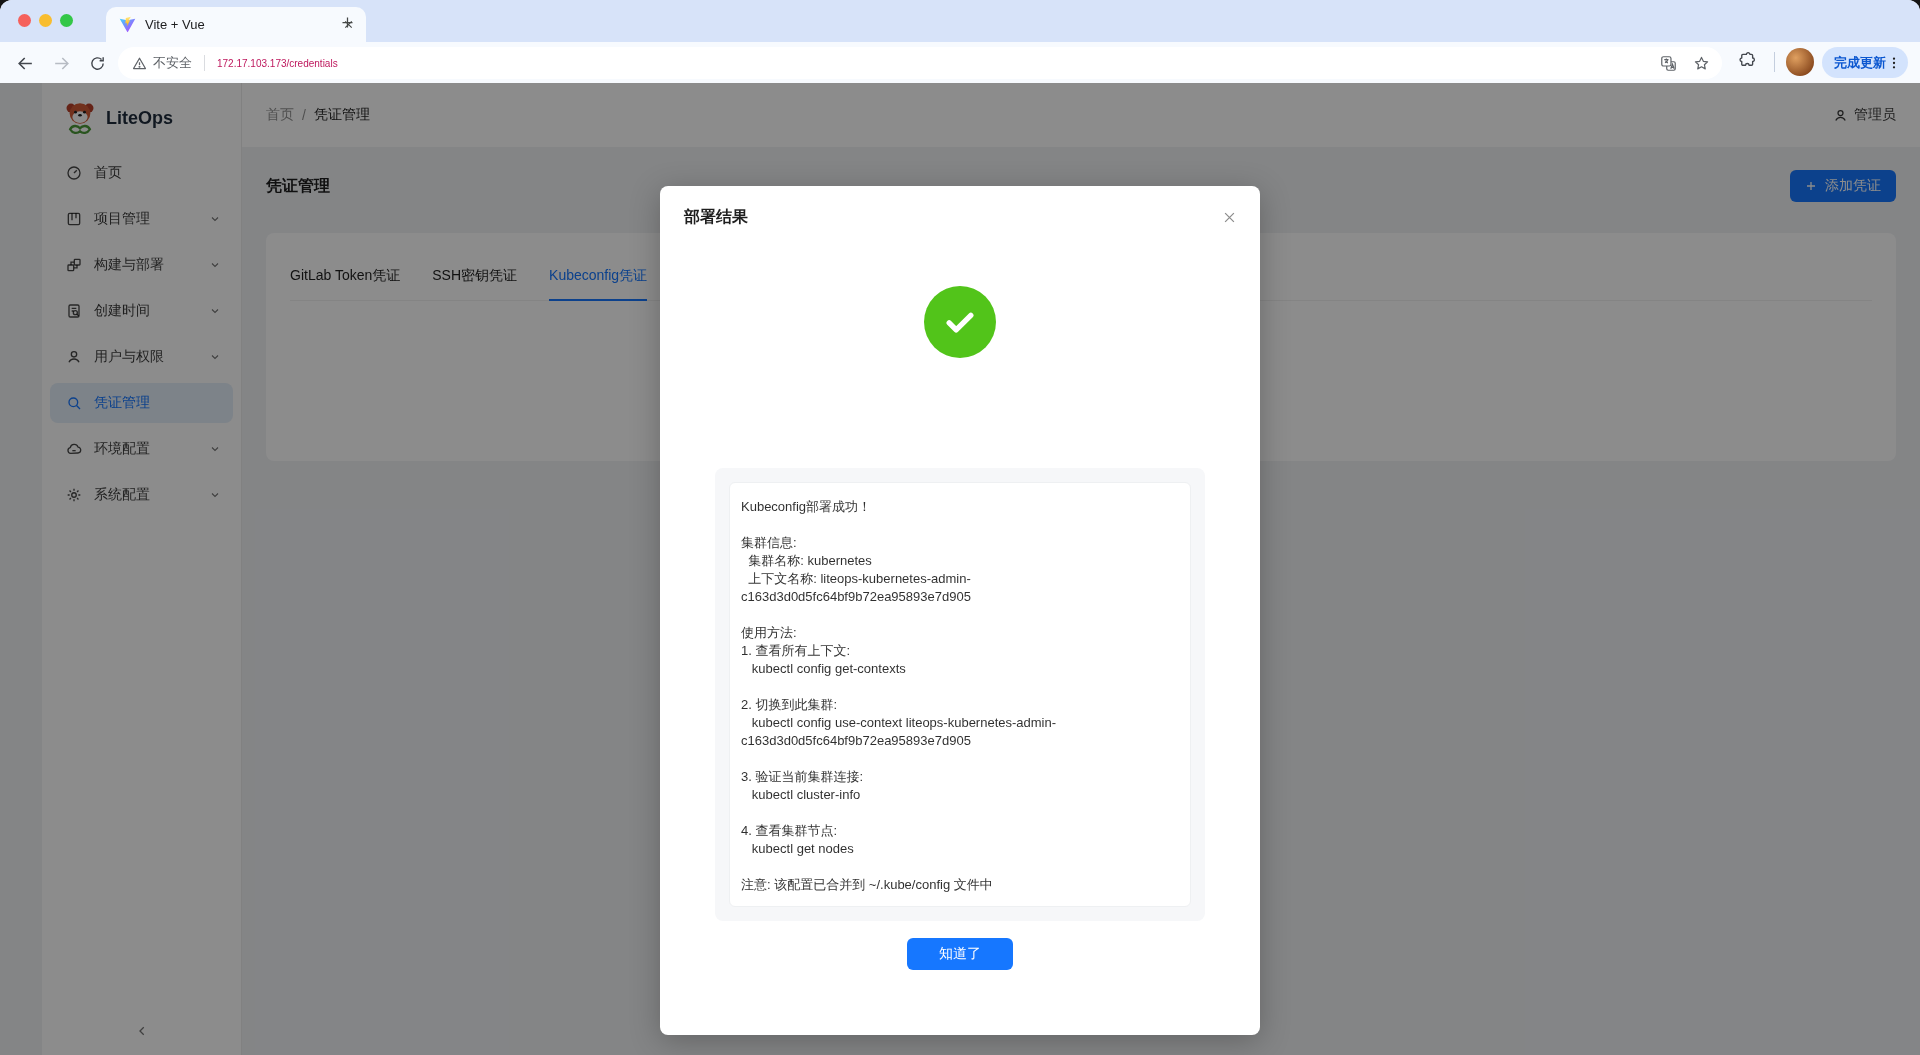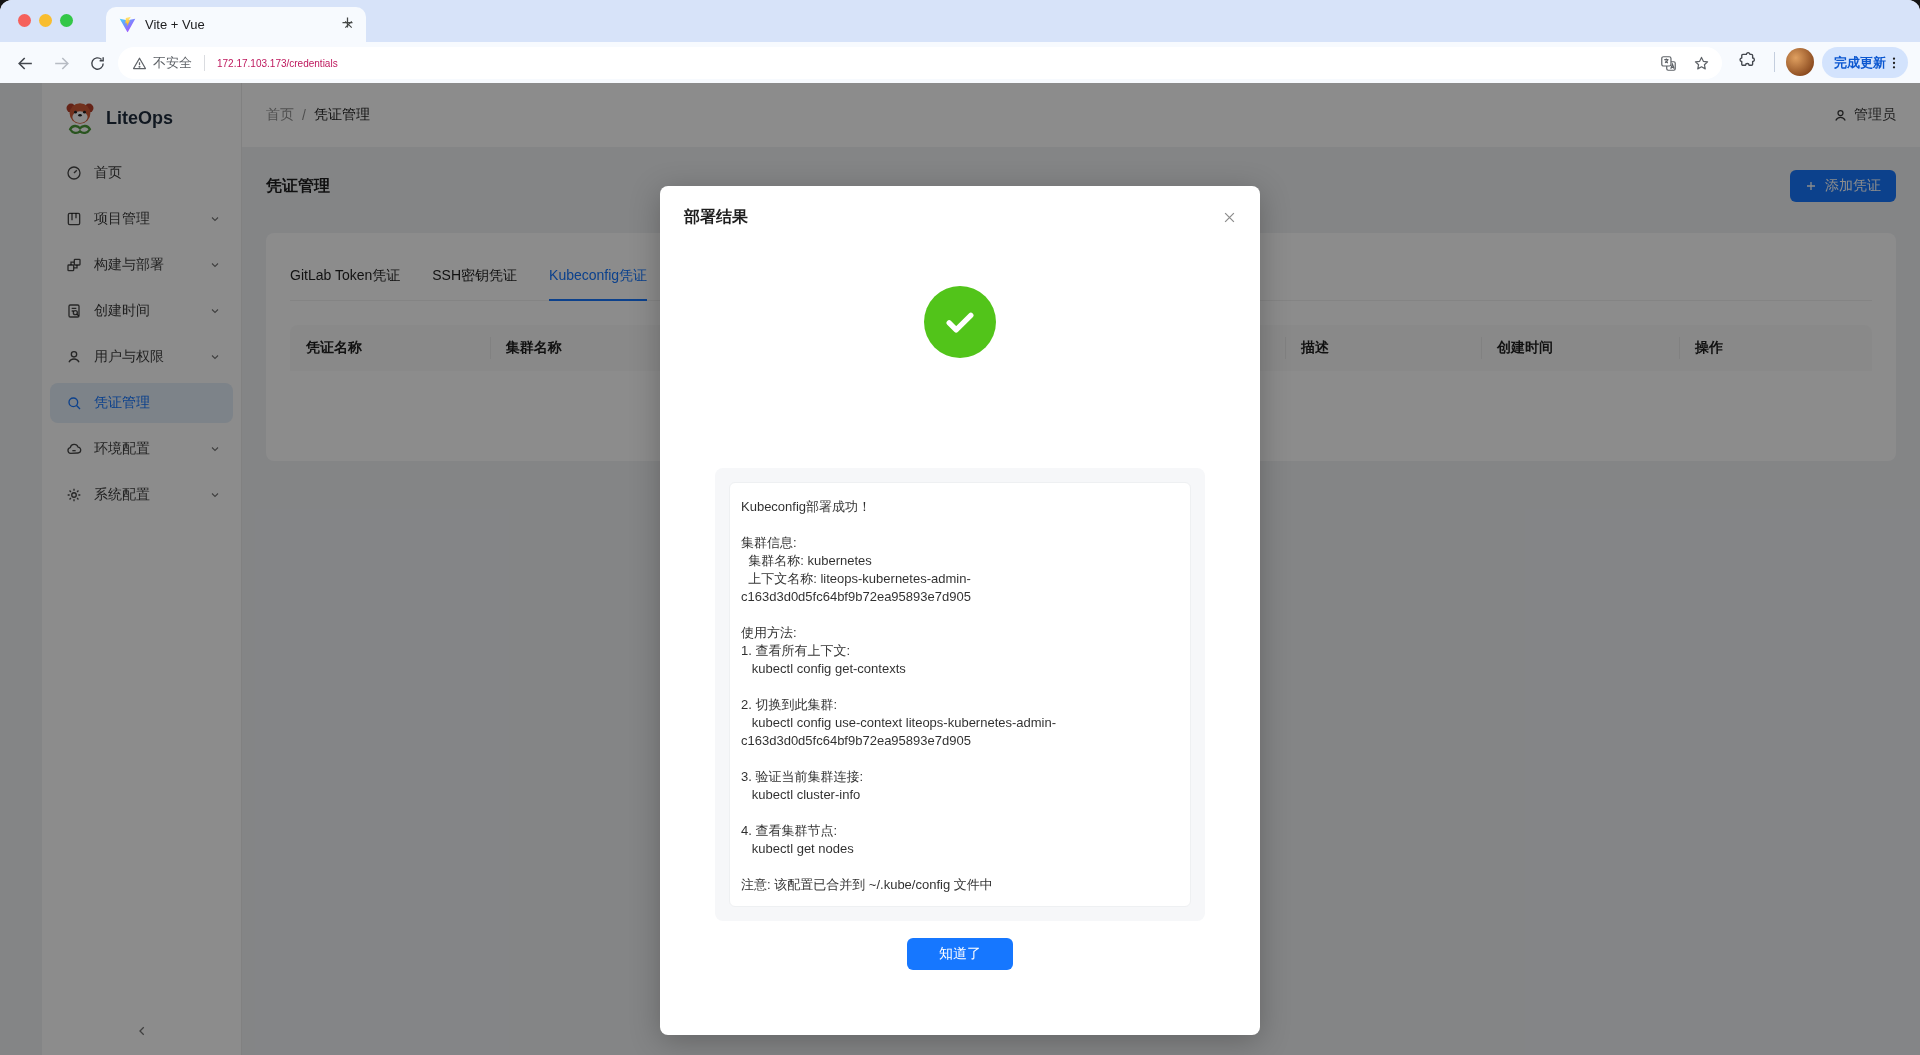--- a/index.html
+++ b/index.html
@@ -359,27 +359,20 @@
         <span>添加凭证</span>
       </button>
     </div>
 
     <div class="card">
       <div class="tabs-row">
         <span class="tab-item">GitLab Token凭证</span>
         <span class="tab-item">SSH密钥凭证</span>
         <span class="tab-item active">Kubeconfig凭证</span>
       </div>
-      <div class="thead">
-        <span class="th c1">凭证名称</span>
-        <span class="th c2">集群名称</span>
-        <span class="th c3">描述</span>
-        <span class="th c4">创建时间</span>
-        <span class="th c5">操作</span>
-      </div>
     </div>
   </div>
 
   <div class="mask"></div>
 
   <div class="modal">
     <div class="modal-title">部署结果</div>
     <div class="modal-close">
       <svg width="15" height="15" viewBox="0 0 24 24" fill="none" stroke="currentColor" stroke-width="2">
           <path d="M5 5l14 14M19 5 5 19"></path>

